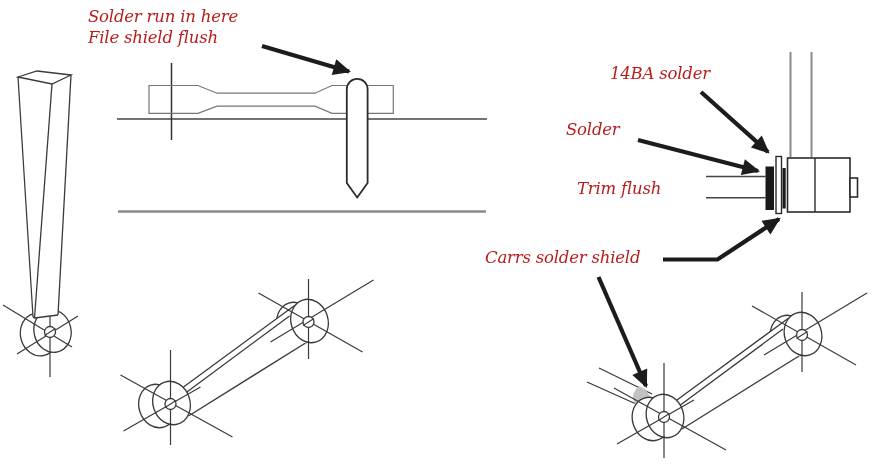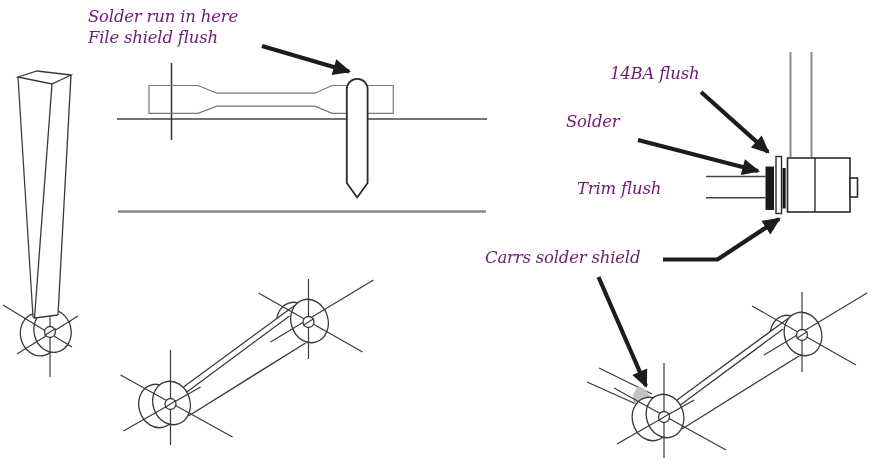--- a/index.html
+++ b/index.html
@@ -9,21 +9,21 @@
     background:#ffffff;
     overflow:hidden;
     font-family:"DejaVu Serif", serif;
   }
   #artwork{position:absolute;left:0;top:0;}
   .lbl{
     position:absolute;
     font-style:italic;
     font-size:16.5px;
     line-height:21px;
-    color:#701a75;
+    color:#b91c1c;
     white-space:nowrap;
     letter-spacing:-0.2px;
   }
 </style>
 </head>
 <body>
 
 <div id="stage">
 
   <svg id="artwork" width="872" height="467" viewBox="0 0 872 467">
@@ -122,21 +122,21 @@
       <path d="M663,259.5 L717.5,259.5 L779,219" marker-end="url(#ah)"></path>
       <line x1="598.5" y1="277" x2="646" y2="386" marker-end="url(#ah)"></line>
     </g>
   </svg>
 
   <div class="lbl" style="left:88px;top:6px;">
     <div>Solder run in here</div>
     <div>File shield flush</div>
   </div>
 
-  <div class="lbl" style="left:610px;top:63px;">14BA flush</div>
+  <div class="lbl" style="left:610px;top:63px;">14BA solder</div>
 
-  <div class="lbl" style="left:566px;top:111px;">Solder</div>
+  <div class="lbl" style="left:566px;top:119px;">Solder</div>
 
   <div class="lbl" style="left:577px;top:178px;">Trim flush</div>
 
   <div class="lbl" style="left:485px;top:247px;">Carrs solder shield</div>
 
 </div>
 
 </body></html>

